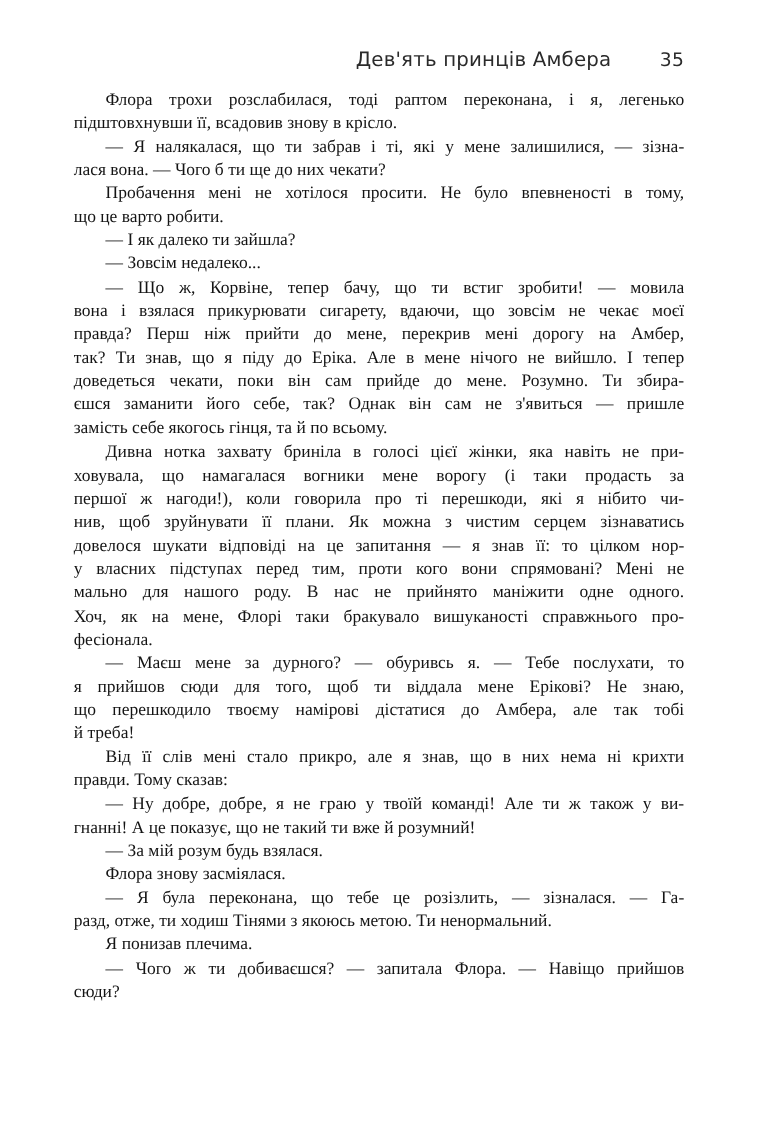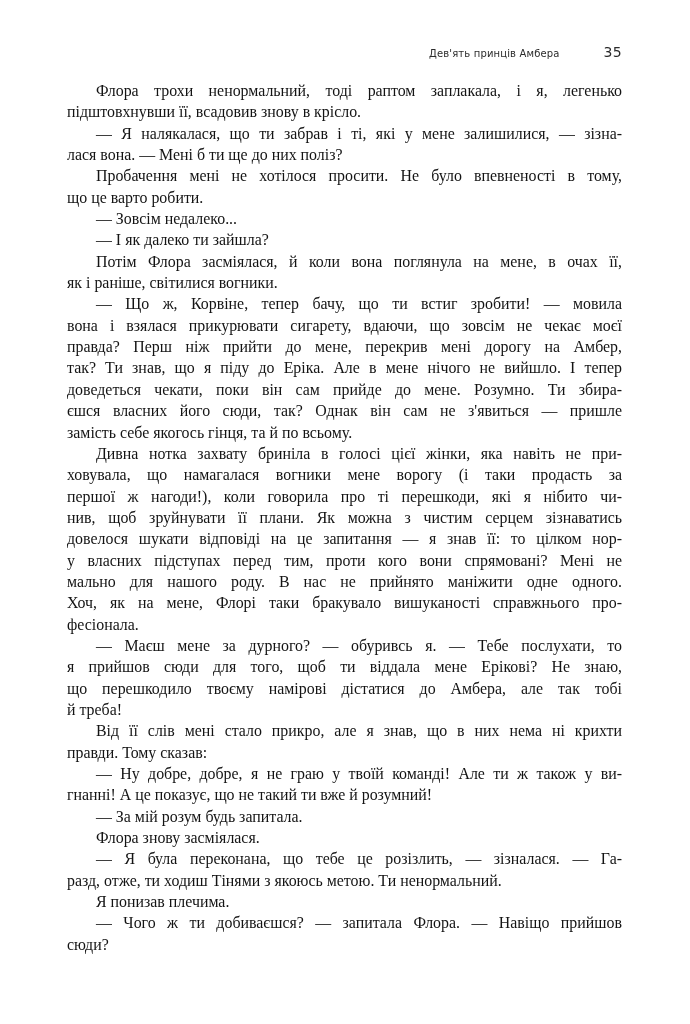--- a/index.html
+++ b/index.html
@@ -27,27 +27,27 @@
     width: 555px;
     display: flex;
     justify-content: flex-end;
     align-items: baseline;
     font-family: "DejaVu Sans", "Liberation Sans", sans-serif;
     color: #2b2b2b;
     white-space: nowrap;
   }
 
   .running-head .rh-title {
-    font-size: 10px;
+    font-size: 18px;
     letter-spacing: 0.15px;
     text-align: center;
   }
 
   .running-head .rh-pageno {
-    font-size: 14px;
+    font-size: 17px;
     margin-left: 44px;
     letter-spacing: 0.3px;
   }
 
   
   .textblock {
     position: absolute;
     top: 80px;
     left: 67px;
     width: 555px;
@@ -89,48 +89,44 @@
 
 <div class="page">
 
   <div class="running-head">
     <span class="rh-title">Дев'ять принців Амбера</span>
     <span class="rh-pageno">35</span>
   </div>
 
   <div class="textblock" id="textblock">
       <p>
-        <span class="ln indent">Флора трохи ненормальний, тоді раптом заплакала, і я, легенько</span>
+        <span class="ln indent">Флора трохи розслабилася, тоді раптом переконана, і я, легенько</span>
         <span class="ln last">підштовхнувши її, всадовив знову в крісло.</span>
       </p>
       <p>
         <span class="ln indent">— Я налякалася, що ти забрав і ті, які у мене залишилися, — зізна-</span>
-        <span class="ln last">лася вона. — Мені б ти ще до них поліз?</span>
+        <span class="ln last">лася вона. — Чого б ти ще до них чекати?</span>
       </p>
       <p>
         <span class="ln indent">Пробачення мені не хотілося просити. Не було впевненості в тому,</span>
         <span class="ln last">що це варто робити.</span>
       </p>
       <p>
-        <span class="ln indent last">— Зовсім недалеко...</span>
-      </p>
-      <p>
         <span class="ln indent last">— І як далеко ти зайшла?</span>
       </p>
       <p>
-        <span class="ln indent">Потім Флора засміялася, й коли вона поглянула на мене, в очах її,</span>
-        <span class="ln last">як і раніше, світилися вогники.</span>
+        <span class="ln indent last">— Зовсім недалеко...</span>
       </p>
       <p>
         <span class="ln indent">— Що ж, Корвіне, тепер бачу, що ти встиг зробити! — мовила</span>
         <span class="ln">вона і взялася прикурювати сигарету, вдаючи, що зовсім не чекає моєї</span>
         <span class="ln">правда? Перш ніж прийти до мене, перекрив мені дорогу на Амбер,</span>
         <span class="ln">так? Ти знав, що я піду до Еріка. Але в мене нічого не вийшло. І тепер</span>
         <span class="ln">доведеться чекати, поки він сам прийде до мене. Розумно. Ти збира-</span>
-        <span class="ln">єшся власних його сюди, так? Однак він сам не з'явиться — пришле</span>
+        <span class="ln">єшся заманити його себе, так? Однак він сам не з'явиться — пришле</span>
         <span class="ln last">замість себе якогось гінця, та й по всьому.</span>
       </p>
       <p>
         <span class="ln indent">Дивна нотка захвату бриніла в голосі цієї жінки, яка навіть не при-</span>
         <span class="ln">ховувала, що намагалася вогники мене ворогу (і таки продасть за</span>
         <span class="ln">першої ж нагоди!), коли говорила про ті перешкоди, які я нібито чи-</span>
         <span class="ln">нив, щоб зруйнувати її плани. Як можна з чистим серцем зізнаватись</span>
         <span class="ln">довелося шукати відповіді на це запитання — я знав її: то цілком нор-</span>
         <span class="ln">у власних підступах перед тим, проти кого вони спрямовані? Мені не</span>
         <span class="ln">мально для нашого роду. В нас не прийнято маніжити одне одного.</span>
@@ -145,21 +141,21 @@
       </p>
       <p>
         <span class="ln indent">Від її слів мені стало прикро, але я знав, що в них нема ні крихти</span>
         <span class="ln last">правди. Тому сказав:</span>
       </p>
       <p>
         <span class="ln indent">— Ну добре, добре, я не граю у твоїй команді! Але ти ж також у ви-</span>
         <span class="ln last">гнанні! А це показує, що не такий ти вже й розумний!</span>
       </p>
       <p>
-        <span class="ln indent last">— За мій розум будь запитала.</span>
+        <span class="ln indent last">— За мій розум будь взялася.</span>
       </p>
       <p>
         <span class="ln indent last">Флора знову засміялася.</span>
       </p>
       <p>
         <span class="ln indent">— Я була переконана, що тебе це розізлить, — зізналася. — Га-</span>
         <span class="ln last">разд, отже, ти ходиш Тінями з якоюсь метою. Ти ненормальний.</span>
       </p>
       <p>
         <span class="ln indent last">Я понизав плечима.</span>

